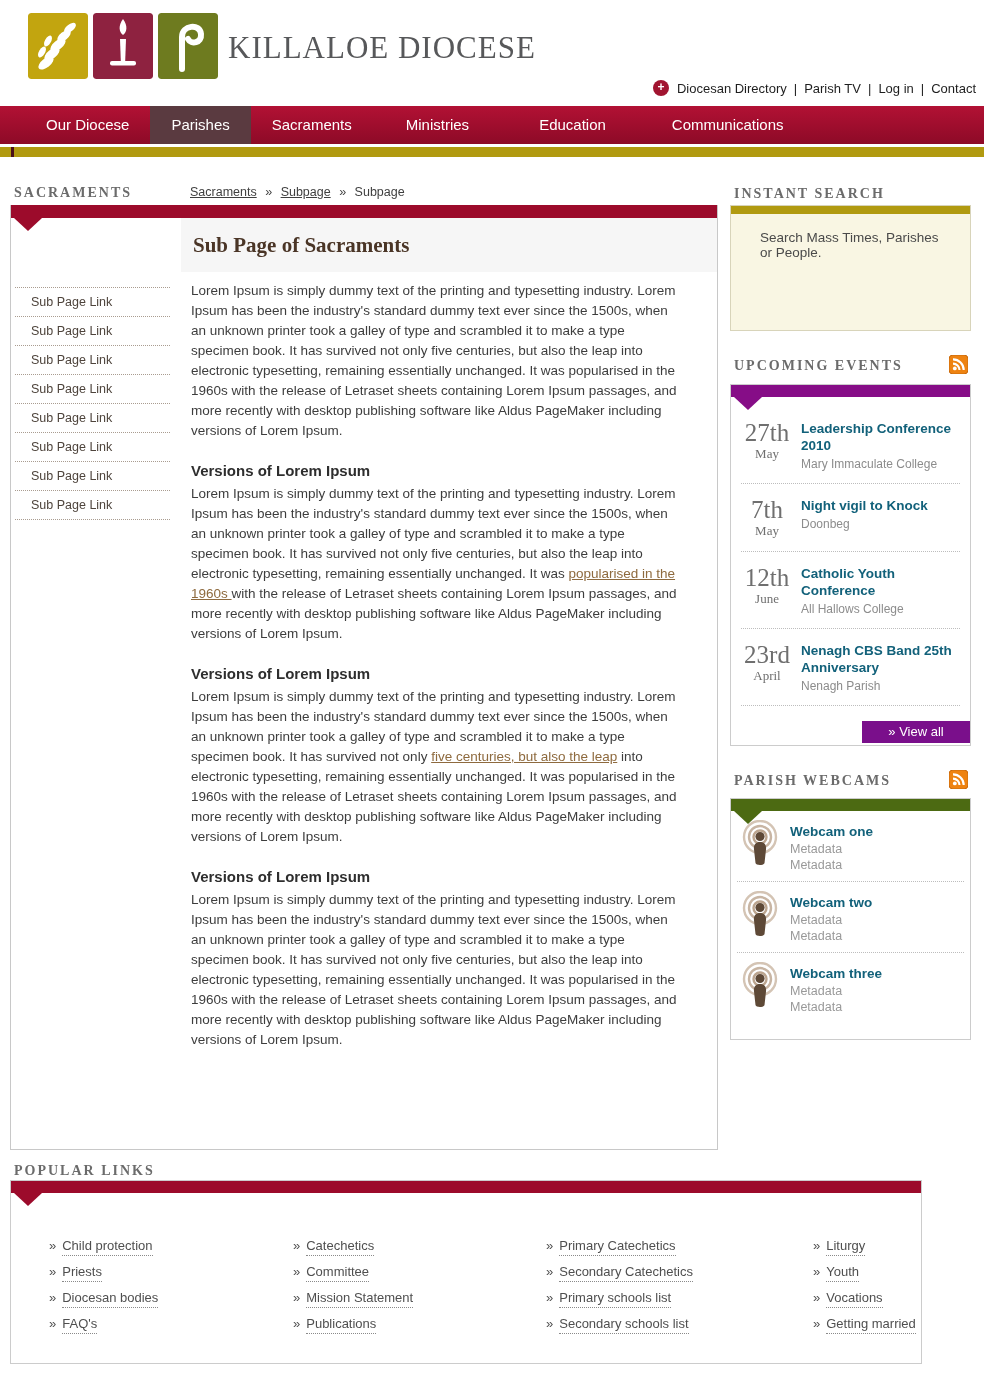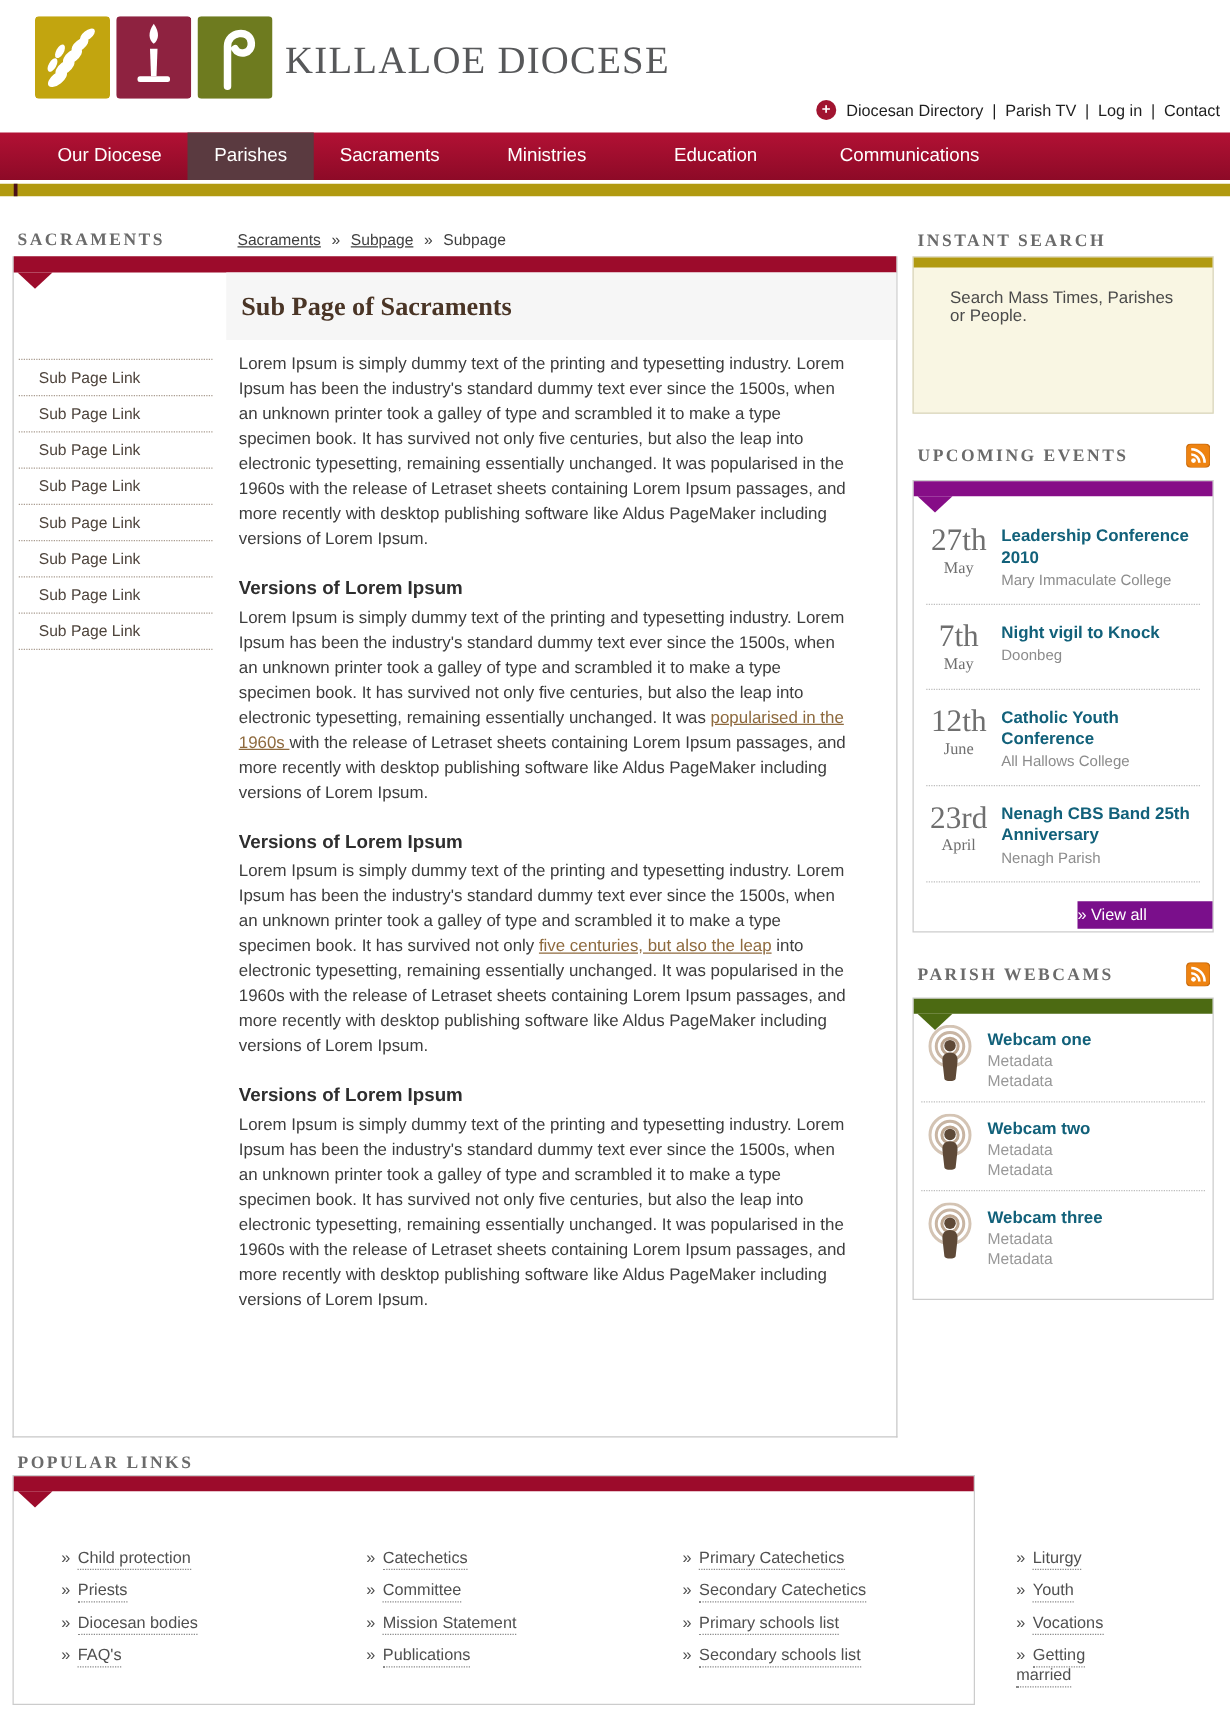--- a/index.html
+++ b/index.html
@@ -71,32 +71,32 @@
   .bar-purple { background:#860D87; } .tri-purple { border-top:13px solid #860D87; }
   .events-list { padding:10px 10px 0; }
   .event { display:flex; gap:10px; padding:13px 2px 12px; border-bottom:1px dotted #BDBDBD; }
   .event-date { width:48px; flex:none; text-align:center; font-family:"Liberation Serif", serif; color:#6F6F6F; }
   .event-day { font-size:25px; line-height:26px; }
   .event-month { font-size:13px; }
   .event-title { display:block; color:#12617A; font-weight:bold; font-size:13.5px;
                  line-height:17px; text-decoration:none; }
   .event-venue { color:#8C8C8C; font-size:12px; margin-top:3px; }
   .view-all { position:absolute; right:0; bottom:2px; width:108px; height:22px; background:#7A0F8B;
-              color:#fff; font-size:13px; line-height:22px; text-align:left; text-decoration:none; }
+              color:#fff; font-size:13px; line-height:22px; text-align:center; text-decoration:none; }
 
   .webcams-panel { left:730px; top:798px; width:241px; height:242px; border:1px solid #CCC; }
   .bar-olive { background:#4C6A12; } .tri-olive { border-top:13px solid #4C6A12; }
   .webcam { display:flex; gap:11px; padding:9px 4px 8px; margin:0 6px; border-bottom:1px dotted #BDBDBD; }
   .webcam:last-child { border-bottom:none; }
   .webcam-title { display:block; color:#12617A; font-weight:bold; font-size:13.5px;
                   margin:4px 0 2px; text-decoration:none; }
   .webcam-meta { color:#999; font-size:12.5px; line-height:16px; }
 
   
-  .popular-panel { left:10px; top:1180px; width:770px; height:184px; border:1px solid #CCC; }
+  .popular-panel { left:10px; top:1180px; width:912px; height:184px; border:1px solid #CCC; }
   .pop-col { position:absolute; top:57px; }
   .pop-col.c1 { left:38px; } .pop-col.c2 { left:282px; } .pop-col.c3 { left:535px; } .pop-col.c4 { left:802px; }
   .pop-link { display:block; margin-bottom:10px; font-size:13px; color:#4F4F4F;
               text-decoration:none; line-height:16px; }
   .pop-prefix { margin-right:6px; }
   .pop-label { border-bottom:1px dotted #8A8A8A; padding-bottom:2px; }
 </style>
 </head>
 <body>
 

